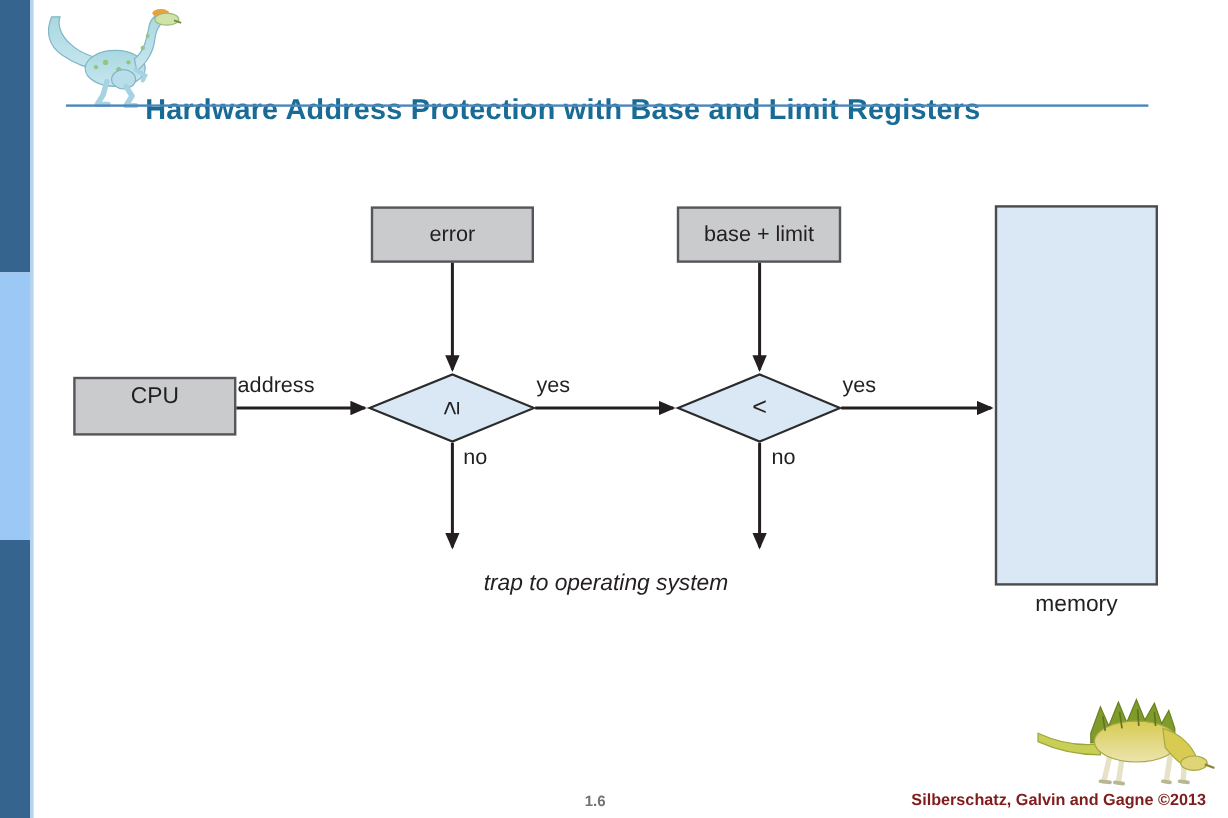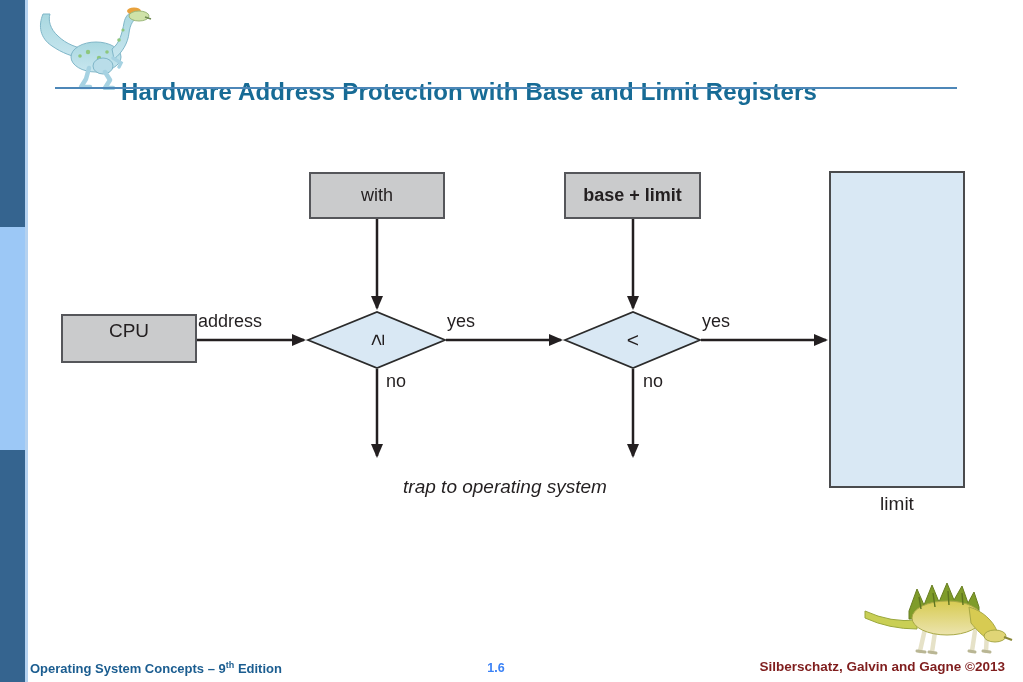--- a/index.html
+++ b/index.html
@@ -17,36 +17,36 @@
   
   .title{
     position:absolute;left:121px;top:51px;font-size:24px;font-weight:bold;
     color:#176b95;white-space:nowrap;letter-spacing:.2px;margin-top:27px;
   }
   .title-rule{position:absolute;left:55px;top:87px;width:902px;height:2px;background:#4d87b8;}
   
   .fc-label{position:absolute;font-size:18px;color:#231f20;}
   .fc-center{display:flex;align-items:center;justify-content:center;text-align:center;}
   .lbl-base{left:310px;top:173px;width:134px;height:45px;}
-  .lbl-baselimit{left:565px;top:173px;width:135px;height:45px;font-weight:bold;}
+  .lbl-baselimit{left:565px;top:173px;width:135px;height:45px;}
   .lbl-cpu{left:62px;top:315px;width:134px;height:31px;font-size:19px;}
   .lbl-address{left:198px;top:311px;width:104px;text-align:left;}
   .lbl-yes1{left:447px;top:311px;width:44px;}
   .lbl-yes2{left:702px;top:311px;width:44px;}
   .lbl-no1{left:386px;top:371px;width:44px;}
   .lbl-no2{left:643px;top:371px;width:44px;}
   .lbl-gte{left:352px;top:315px;width:50px;height:50px;font-size:21px;}
   .lbl-gte span{display:inline-block;transform:rotate(-90deg);}
   .lbl-lt{left:608px;top:315px;width:50px;height:50px;font-size:21px;}
   .lbl-memory{left:830px;top:493px;width:134px;text-align:center;font-size:19px;}
   .lbl-trap{left:345px;top:476px;width:320px;text-align:center;font-size:19px;line-height:22px;font-style:italic;}
   
   .footer-left{position:absolute;left:30px;top:660px;font-size:13px;font-weight:bold;color:#1b5d90;white-space:nowrap;}
   .footer-left sup{font-size:9px;}
-  .footer-page{position:absolute;left:436px;top:661px;width:120px;text-align:center;font-size:12.5px;font-weight:bold;color:#3b82f6;}
+  .footer-page{position:absolute;left:436px;top:661px;width:120px;text-align:center;font-size:12.5px;font-weight:bold;color:#737373;}
   .footer-right{position:absolute;right:18px;top:659px;font-size:13.5px;font-weight:bold;color:#7f1d1d;white-space:nowrap;}
   .dino-top{position:absolute;left:33px;top:6px;}
   .dino-bottom{position:absolute;left:863px;top:575px;}
   svg{display:block;}
   .fc-svg{position:absolute;left:0;top:0;}
 </style>
 </head>
 <body>
 
 <div class="slide">
@@ -115,33 +115,33 @@
 
     <line x1="377" y1="219" x2="377" y2="308" stroke="#231f20" stroke-width="2.5" marker-end="url(#ah)"></line>
     <line x1="633" y1="219" x2="633" y2="308" stroke="#231f20" stroke-width="2.5" marker-end="url(#ah)"></line>
     <line x1="197" y1="340" x2="304" y2="340" stroke="#231f20" stroke-width="2.5" marker-end="url(#ah)"></line>
     <line x1="446" y1="340" x2="561" y2="340" stroke="#231f20" stroke-width="2.5" marker-end="url(#ah)"></line>
     <line x1="701" y1="340" x2="826" y2="340" stroke="#231f20" stroke-width="2.5" marker-end="url(#ah)"></line>
     <line x1="377" y1="369" x2="377" y2="456" stroke="#231f20" stroke-width="2.5" marker-end="url(#ah)"></line>
     <line x1="633" y1="369" x2="633" y2="456" stroke="#231f20" stroke-width="2.5" marker-end="url(#ah)"></line>
   </svg>
 
-  <div class="fc-label fc-center lbl-base">with</div>
+  <div class="fc-label fc-center lbl-base">error</div>
   <div class="fc-label fc-center lbl-baselimit">base + limit</div>
   <div class="fc-label fc-center lbl-cpu">CPU</div>
   <div class="fc-label lbl-address">address</div>
   <div class="fc-label lbl-yes1">yes</div>
   <div class="fc-label lbl-yes2">yes</div>
   <div class="fc-label lbl-no1">no</div>
   <div class="fc-label lbl-no2">no</div>
   <div class="fc-label fc-center lbl-gte">
       <span>≥</span>
     </div>
   <div class="fc-label fc-center lbl-lt">&lt;</div>
-  <div class="fc-label lbl-memory">limit</div>
+  <div class="fc-label lbl-memory">memory</div>
   <div class="fc-label lbl-trap">
     <div>trap to operating system</div>
   </div>
 
   <div class="dino-bottom">
     <svg width="152" height="80" viewBox="0 0 152 80">
       <defs>
         <linearGradient id="dg2" x1="0" y1="0" x2="0" y2="1">
           <stop offset="0" stop-color="#d7cb52"></stop>
             <stop offset="1" stop-color="#ece4ae"></stop>
@@ -158,17 +158,16 @@
       <ellipse cx="84" cy="43" rx="35" ry="17" fill="url(#dg2)" stroke="#a8a846" stroke-width="1"></ellipse>
 
       <path d="M106,32 C120,36 130,46 134,56 C136,62 133,66 127,65 C120,62 113,54 108,48 Z" fill="#d7cb52" stroke="#a8a846" stroke-width="1"></path>
       <ellipse cx="132" cy="61" rx="11" ry="6" fill="#e0d576" stroke="#a8a846" stroke-width="1"></ellipse>
       <path d="M141,62 L149,65" stroke="#8a8838" stroke-width="2" fill="none"></path>
 
       <path d="M56,22 L58,34 M70,18 L72,32 M85,16 L86,30 M99,18 L100,30" stroke="#5e7420" stroke-width="1.4" fill="none"></path>
     </svg>
   </div>
 
-  <div class="footer-left"><span>Operating System Concepts – 9</span><sup>th</sup><span> Edition</span></div>
   <div class="footer-page">1.6</div>
   <div class="footer-right">Silberschatz, Galvin and Gagne ©2013</div>
 
 </div>
 
 </body></html>

